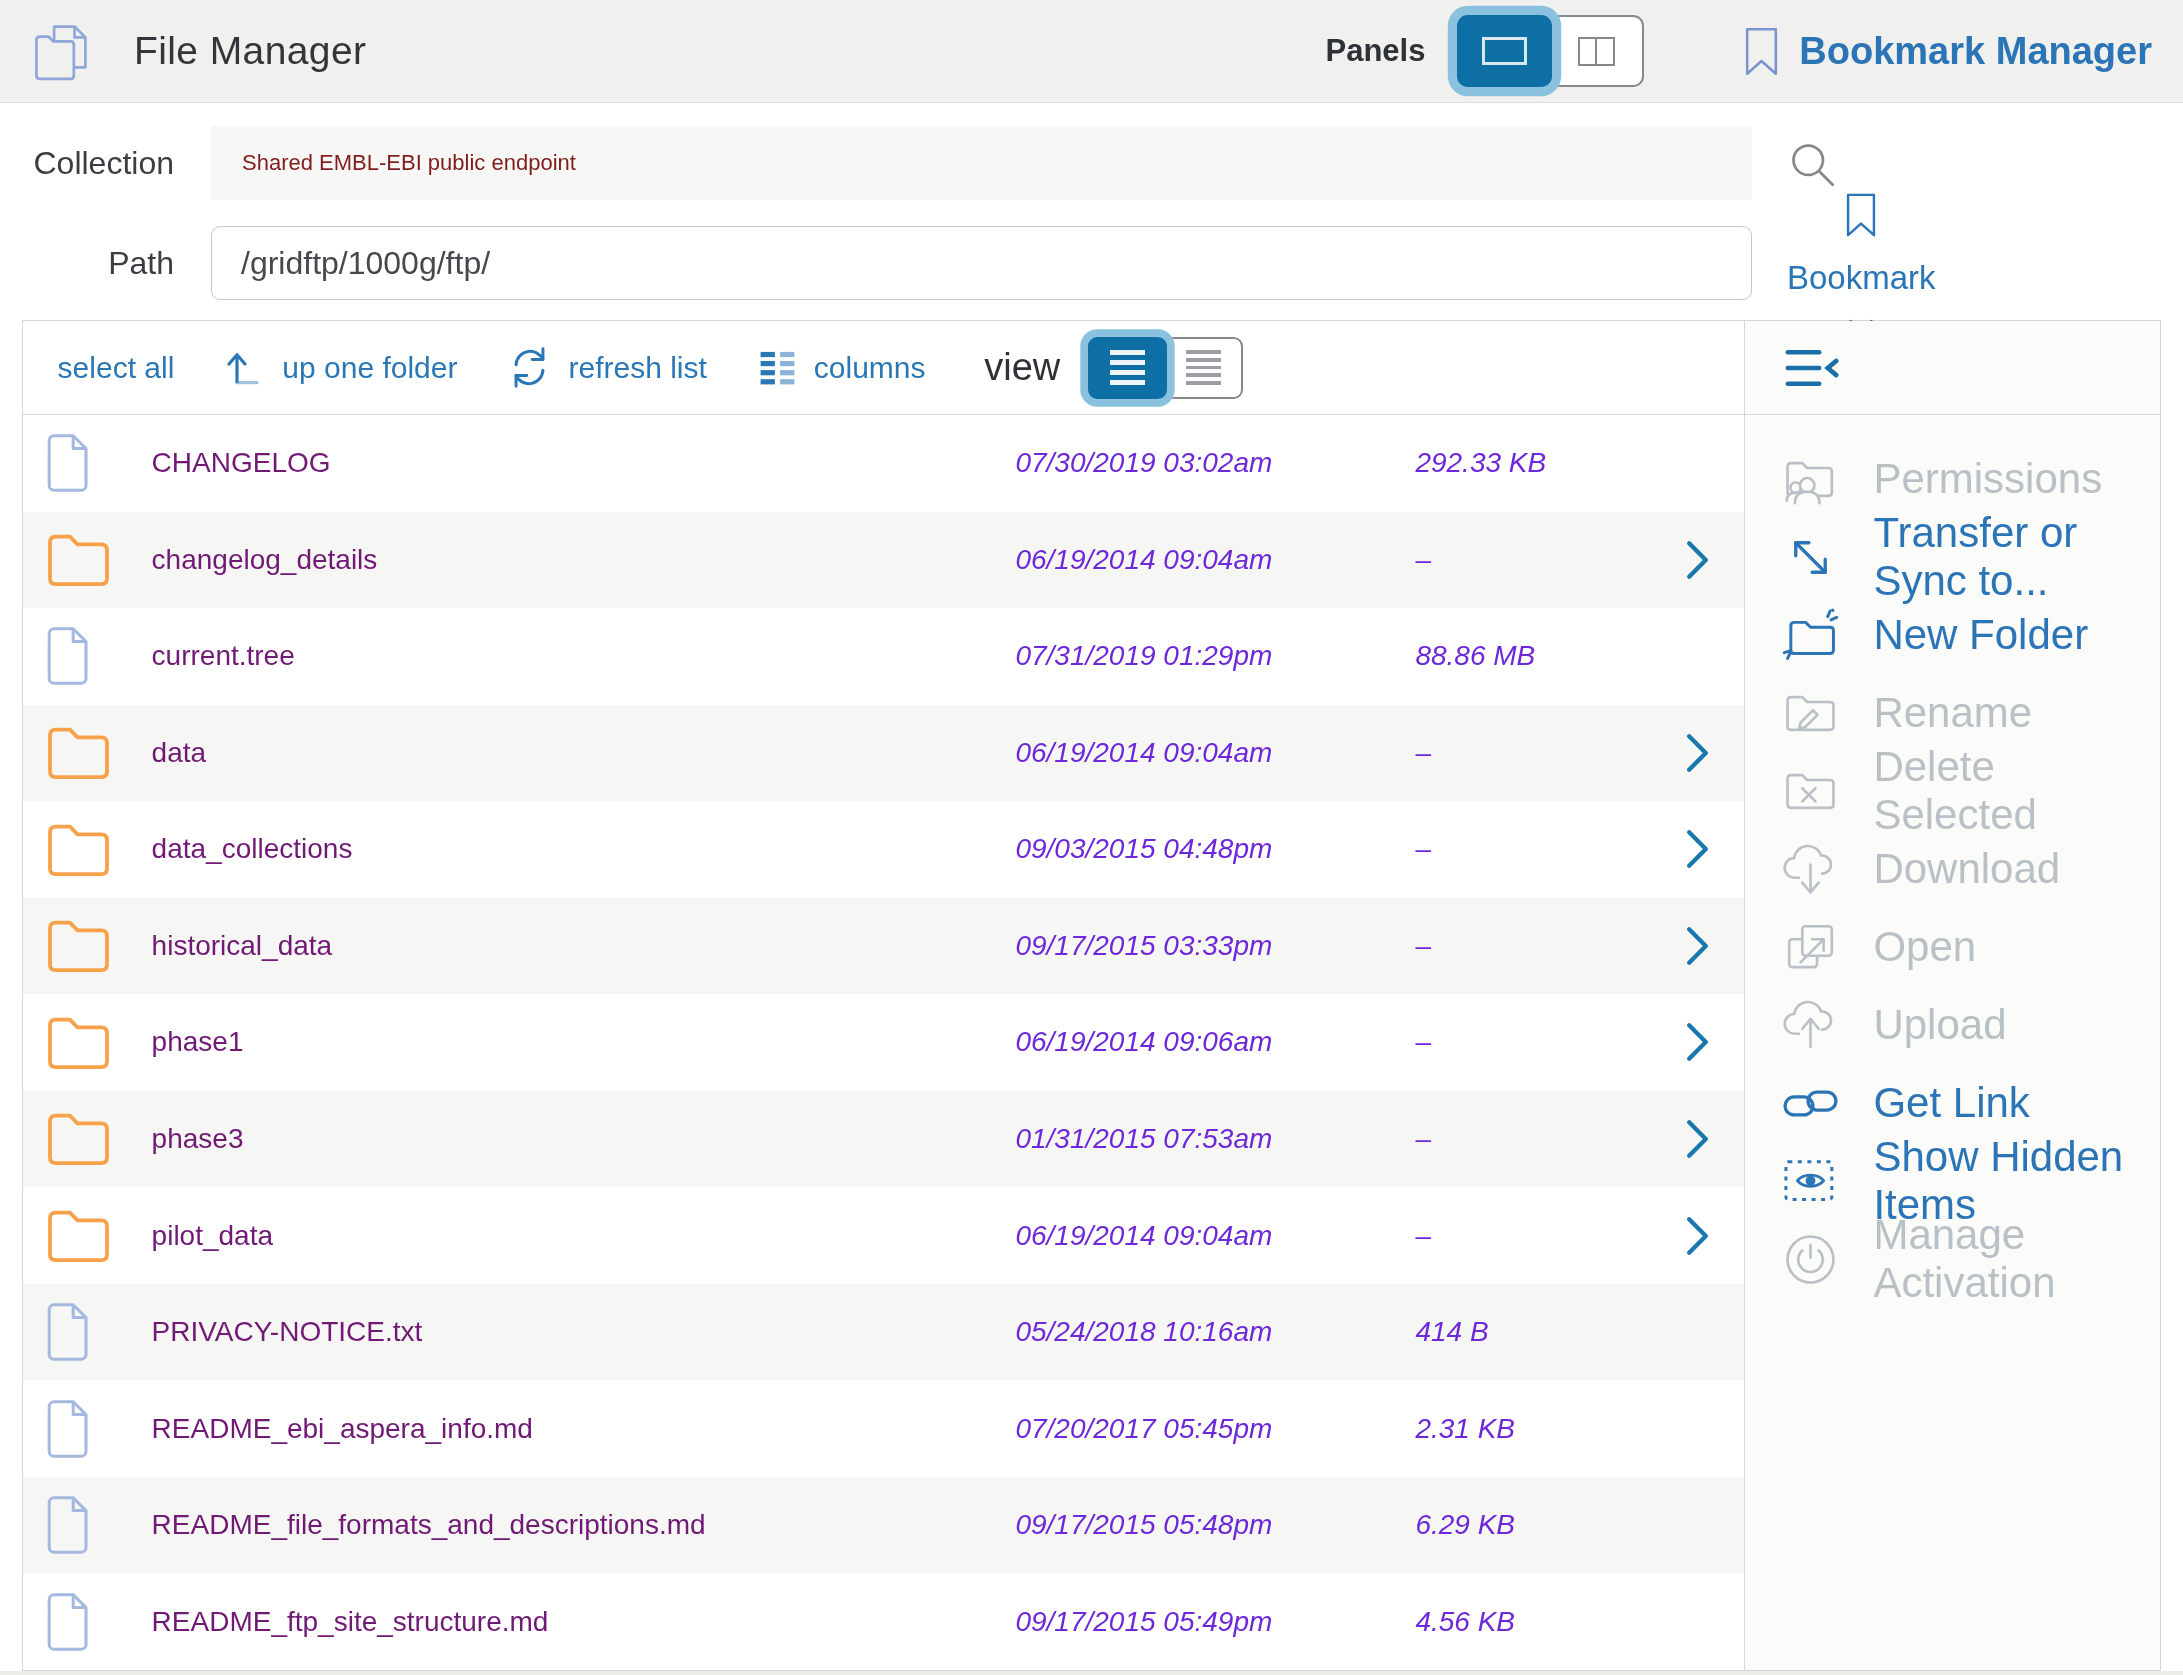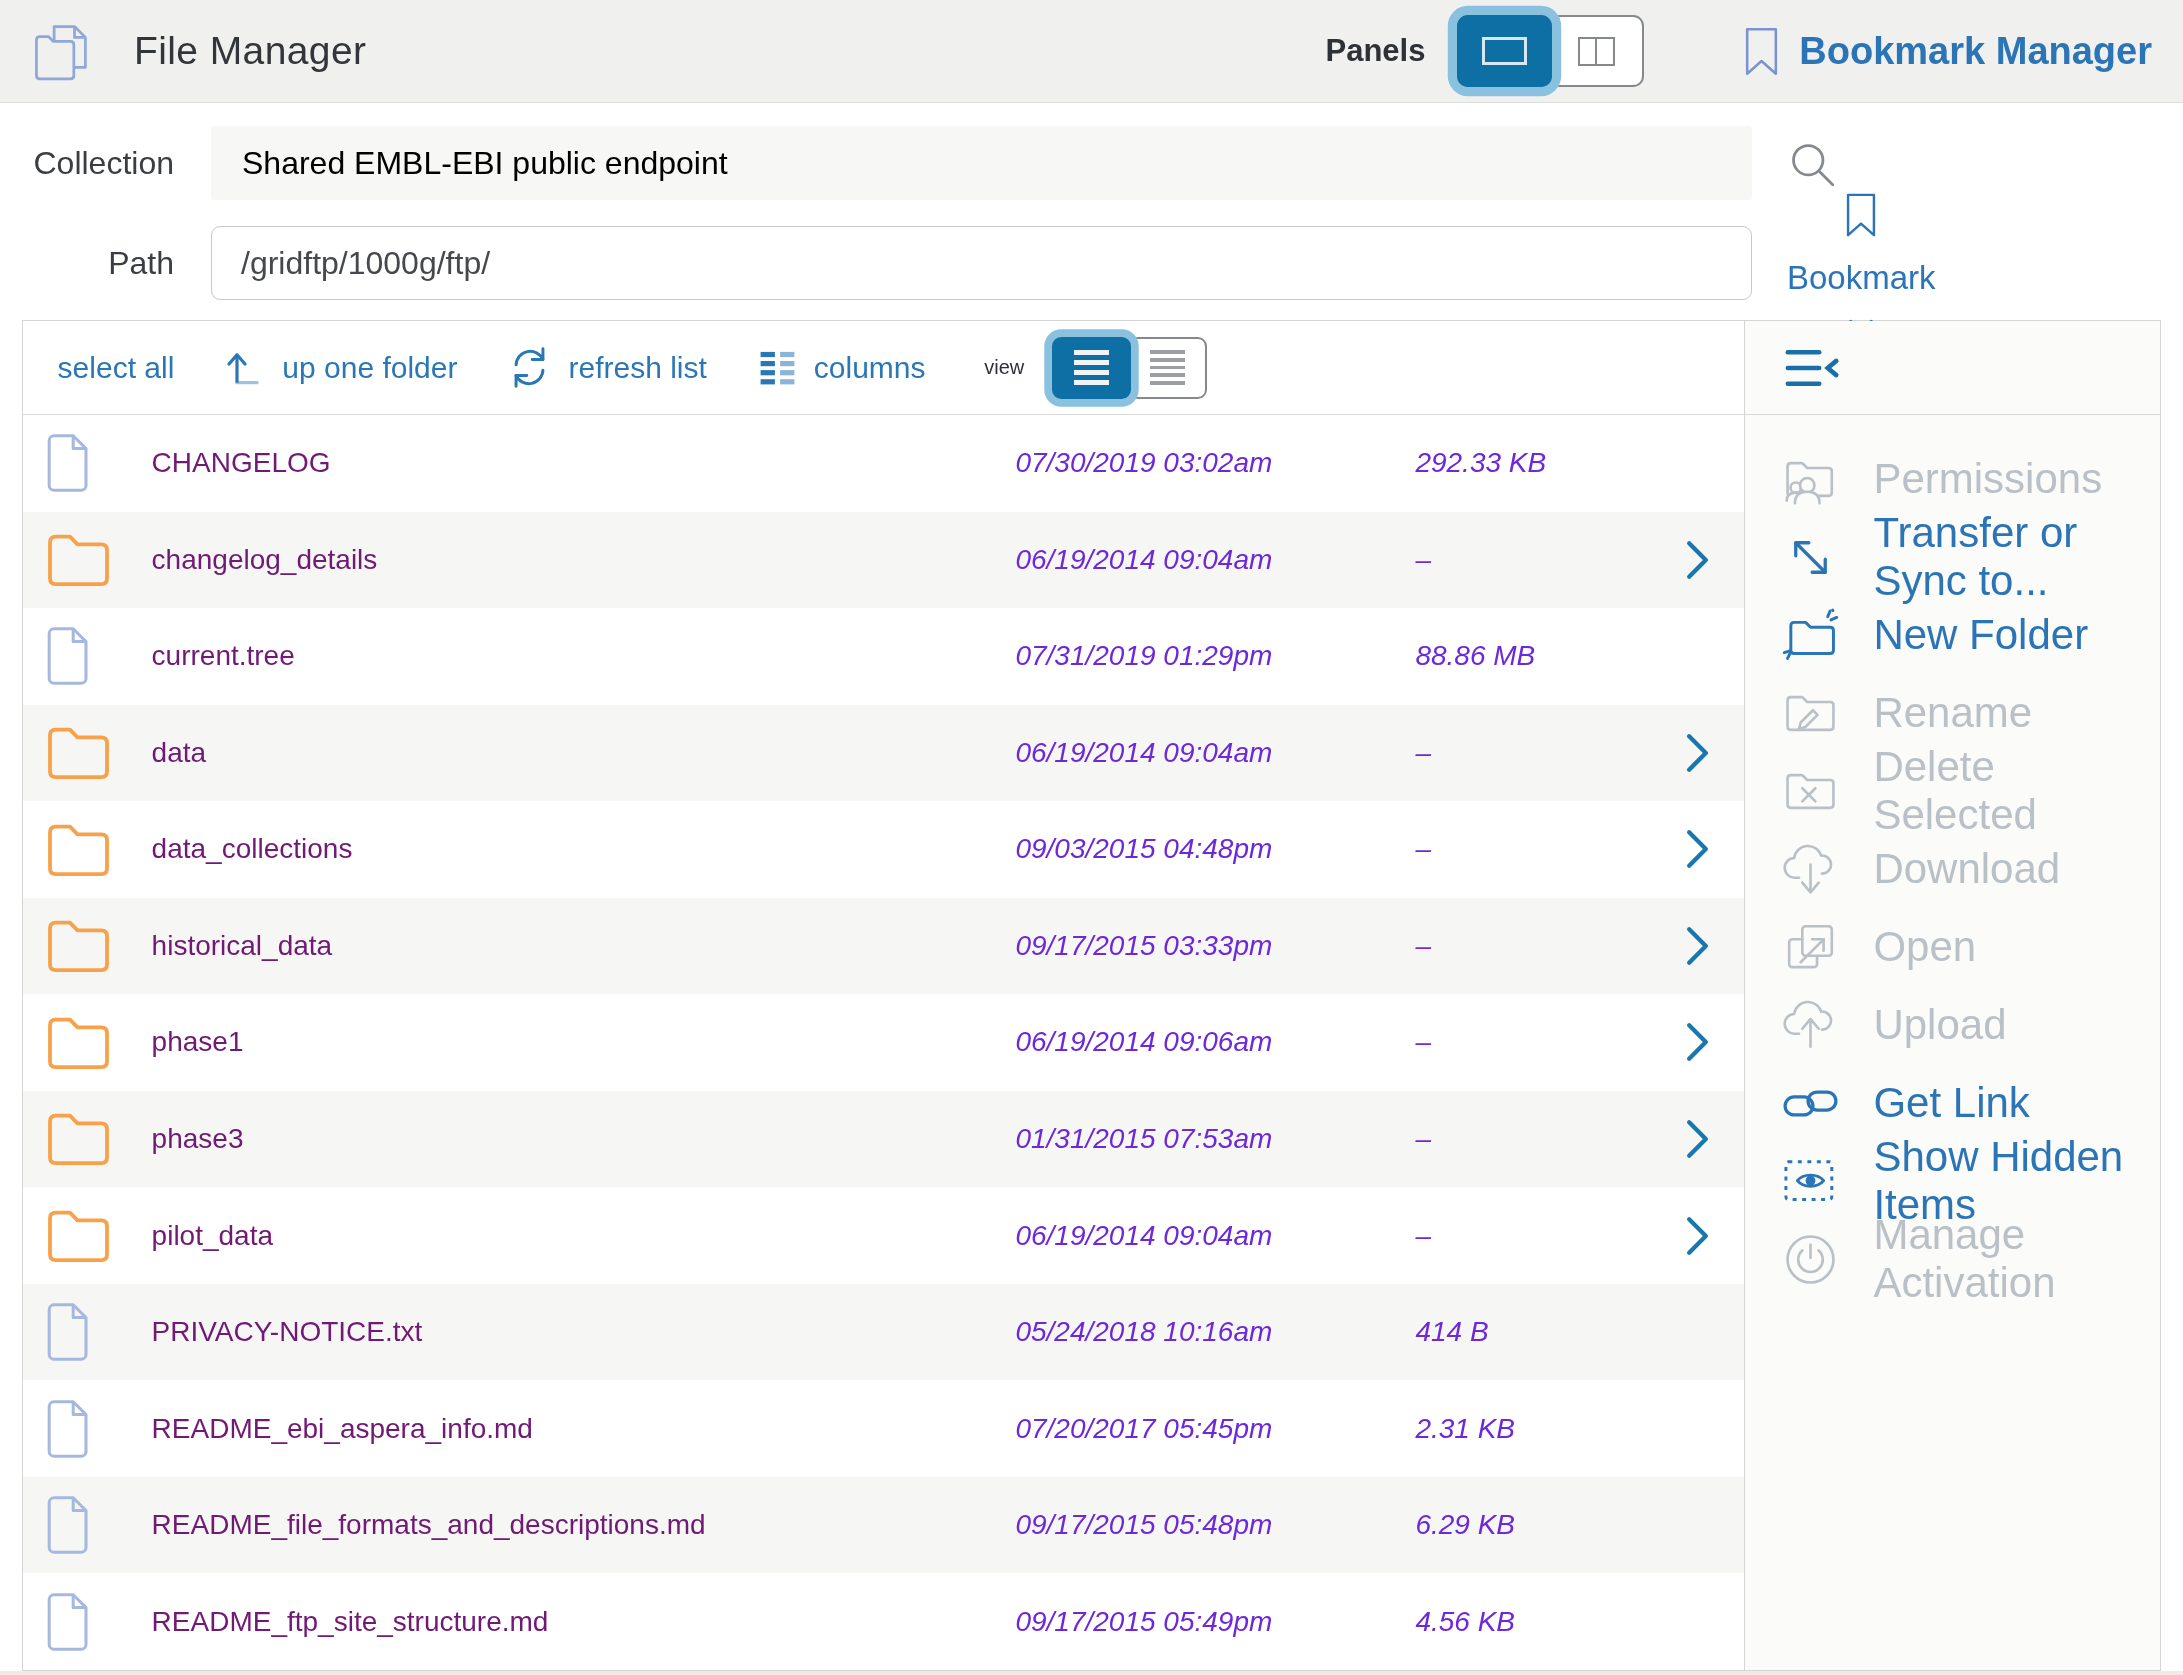--- a/index.html
+++ b/index.html
@@ -43,21 +43,21 @@
   .bookmark-manager svg { width:35px; height:51px; }
 
   
   .location { background:#fff; padding:23px 31px 20px 31px; }
   .loc-row { display:flex; align-items:center; height:74px; }
   .loc-row + .loc-row { margin-top:26px; }
   .loc-label { width:143px; text-align:right; font-size:32px; color:#3a3e42; margin-right:37px; flex:none; }
   .collection-input {
     flex:1; height:74px; background:#f7f7f5; border-radius:3.1px;
     display:flex; align-items:center; padding:0 31px;
-    font-size:32px; color:#000000; cursor:pointer;
+    font-size:22px; color:#7f1d1d; cursor:pointer;
   }
   .path-input {
     flex:1; height:74px; background:#fff; border:1.5px solid #c8c8c6; border-radius:9.2px;
     padding:0 29px; font-size:32px; color:#45484c; font-family:"Liberation Sans", sans-serif;
     outline:none;
   }
   .loc-right { width:400px; flex:none; display:flex; align-items:center; padding-left:35px; }
   .search-btn svg { width:49px; height:49px; display:block; cursor:pointer; }
   .bookmark-action { display:flex; align-items:center; gap:21.6px; color:#2b74b6; font-size:33px; cursor:pointer;flex-direction:column; }
   .bookmark-action svg.ribbon { width:32px; height:46px; }
@@ -69,21 +69,21 @@
     border:1.5px solid #d5d5d3; background:#fff;
     display:flex;
   }
   .browser { flex:1; min-width:0; display:flex; flex-direction:column; }
   .toolbar {
     height:94px; flex:none; border-bottom:1.5px solid #d8d8d6;
     display:flex; align-items:center; padding:0 35px;
   }
   .tb-item { display:flex; align-items:center; gap:17px; font-size:30px; color:#2b77b5; margin-right:51px; cursor:pointer; }
   .tb-item svg { display:block; }
-  .tb-view { display:flex; align-items:center; gap:28px; font-size:20px; color:#2e3236; margin-left:7.7px; }
+  .tb-view { display:flex; align-items:center; gap:28px; font-size:38px; color:#2e3236; margin-left:7.7px; }
   .vt-btn { width:79px; height:62px; border-radius:9.2px; }
   .vt-btn.selected { box-shadow:0 0 0 7.7px #8ac1de; }
   .vt-list { display:flex; flex-direction:column; gap:4.6px; }
   .vt-list span { width:35px; height:5.4px; background:#eef4f8; }
   .vt-detail { display:flex; flex-direction:column; gap:3.9px; }
   .vt-detail span { width:35px; height:3.9px; background:#9b9fa3; }
 
   .file-list { flex:1; display:flex; flex-direction:column; }
   .file-row {
     flex:1; display:grid;

